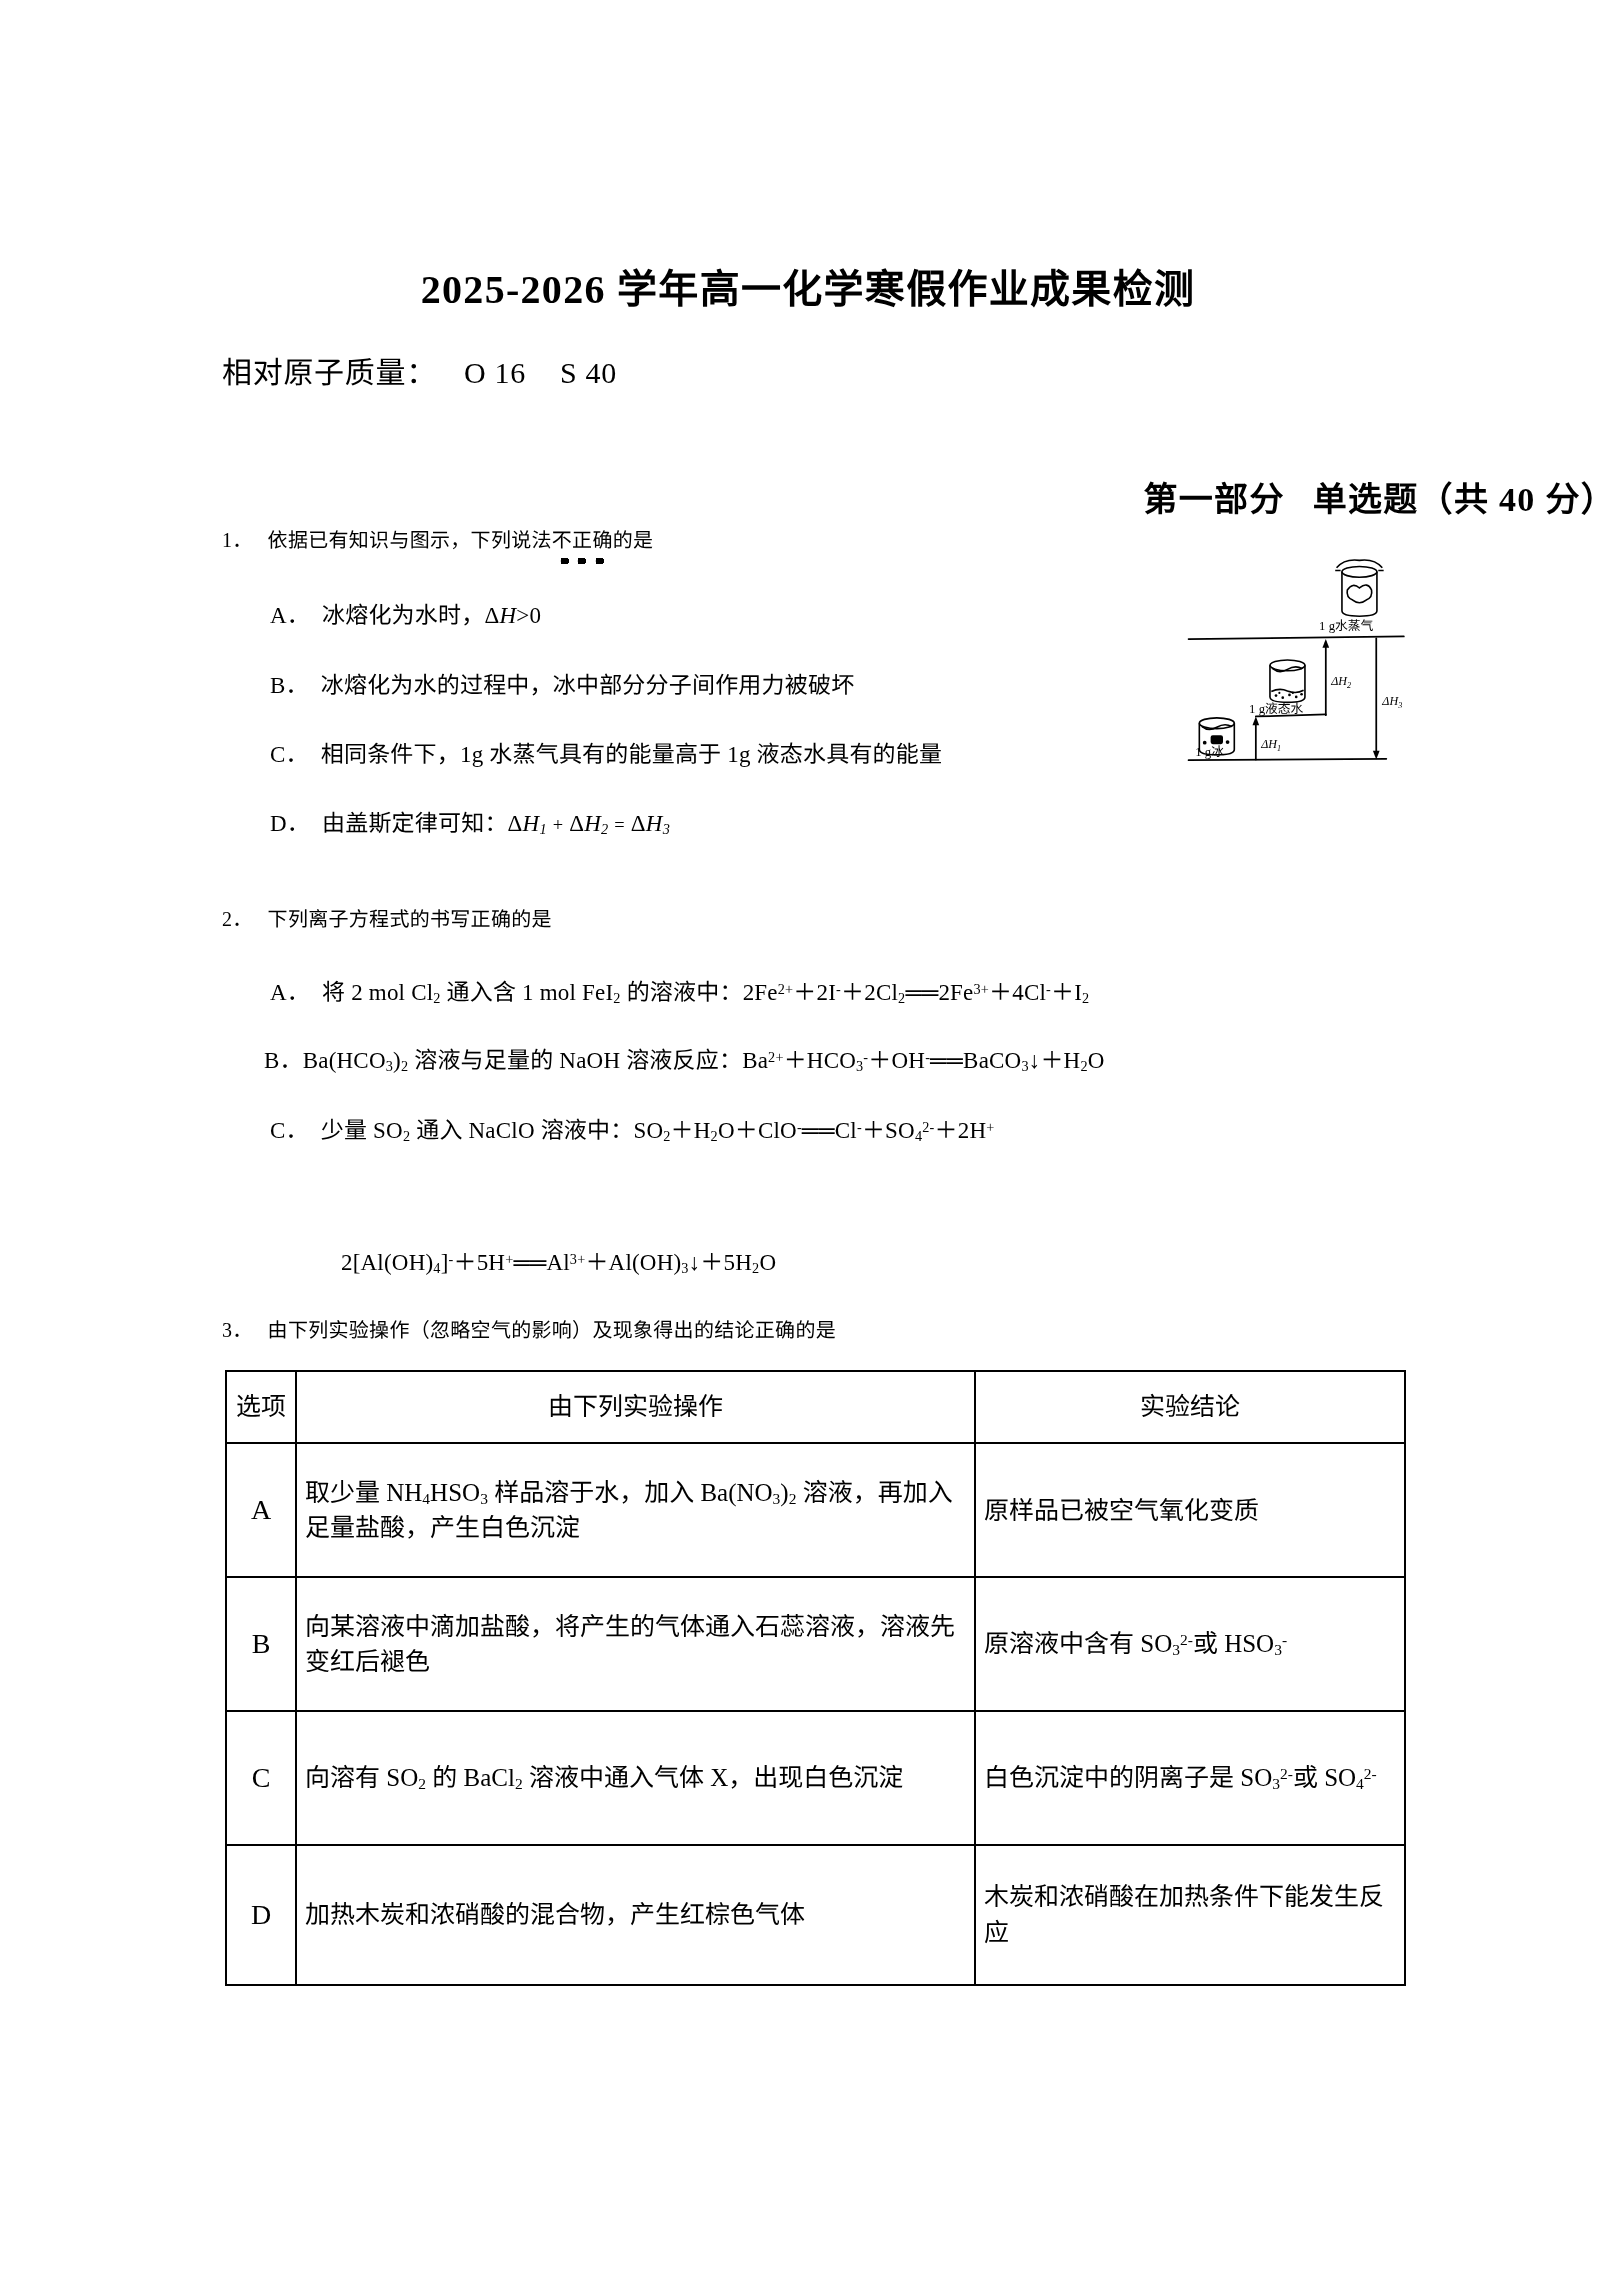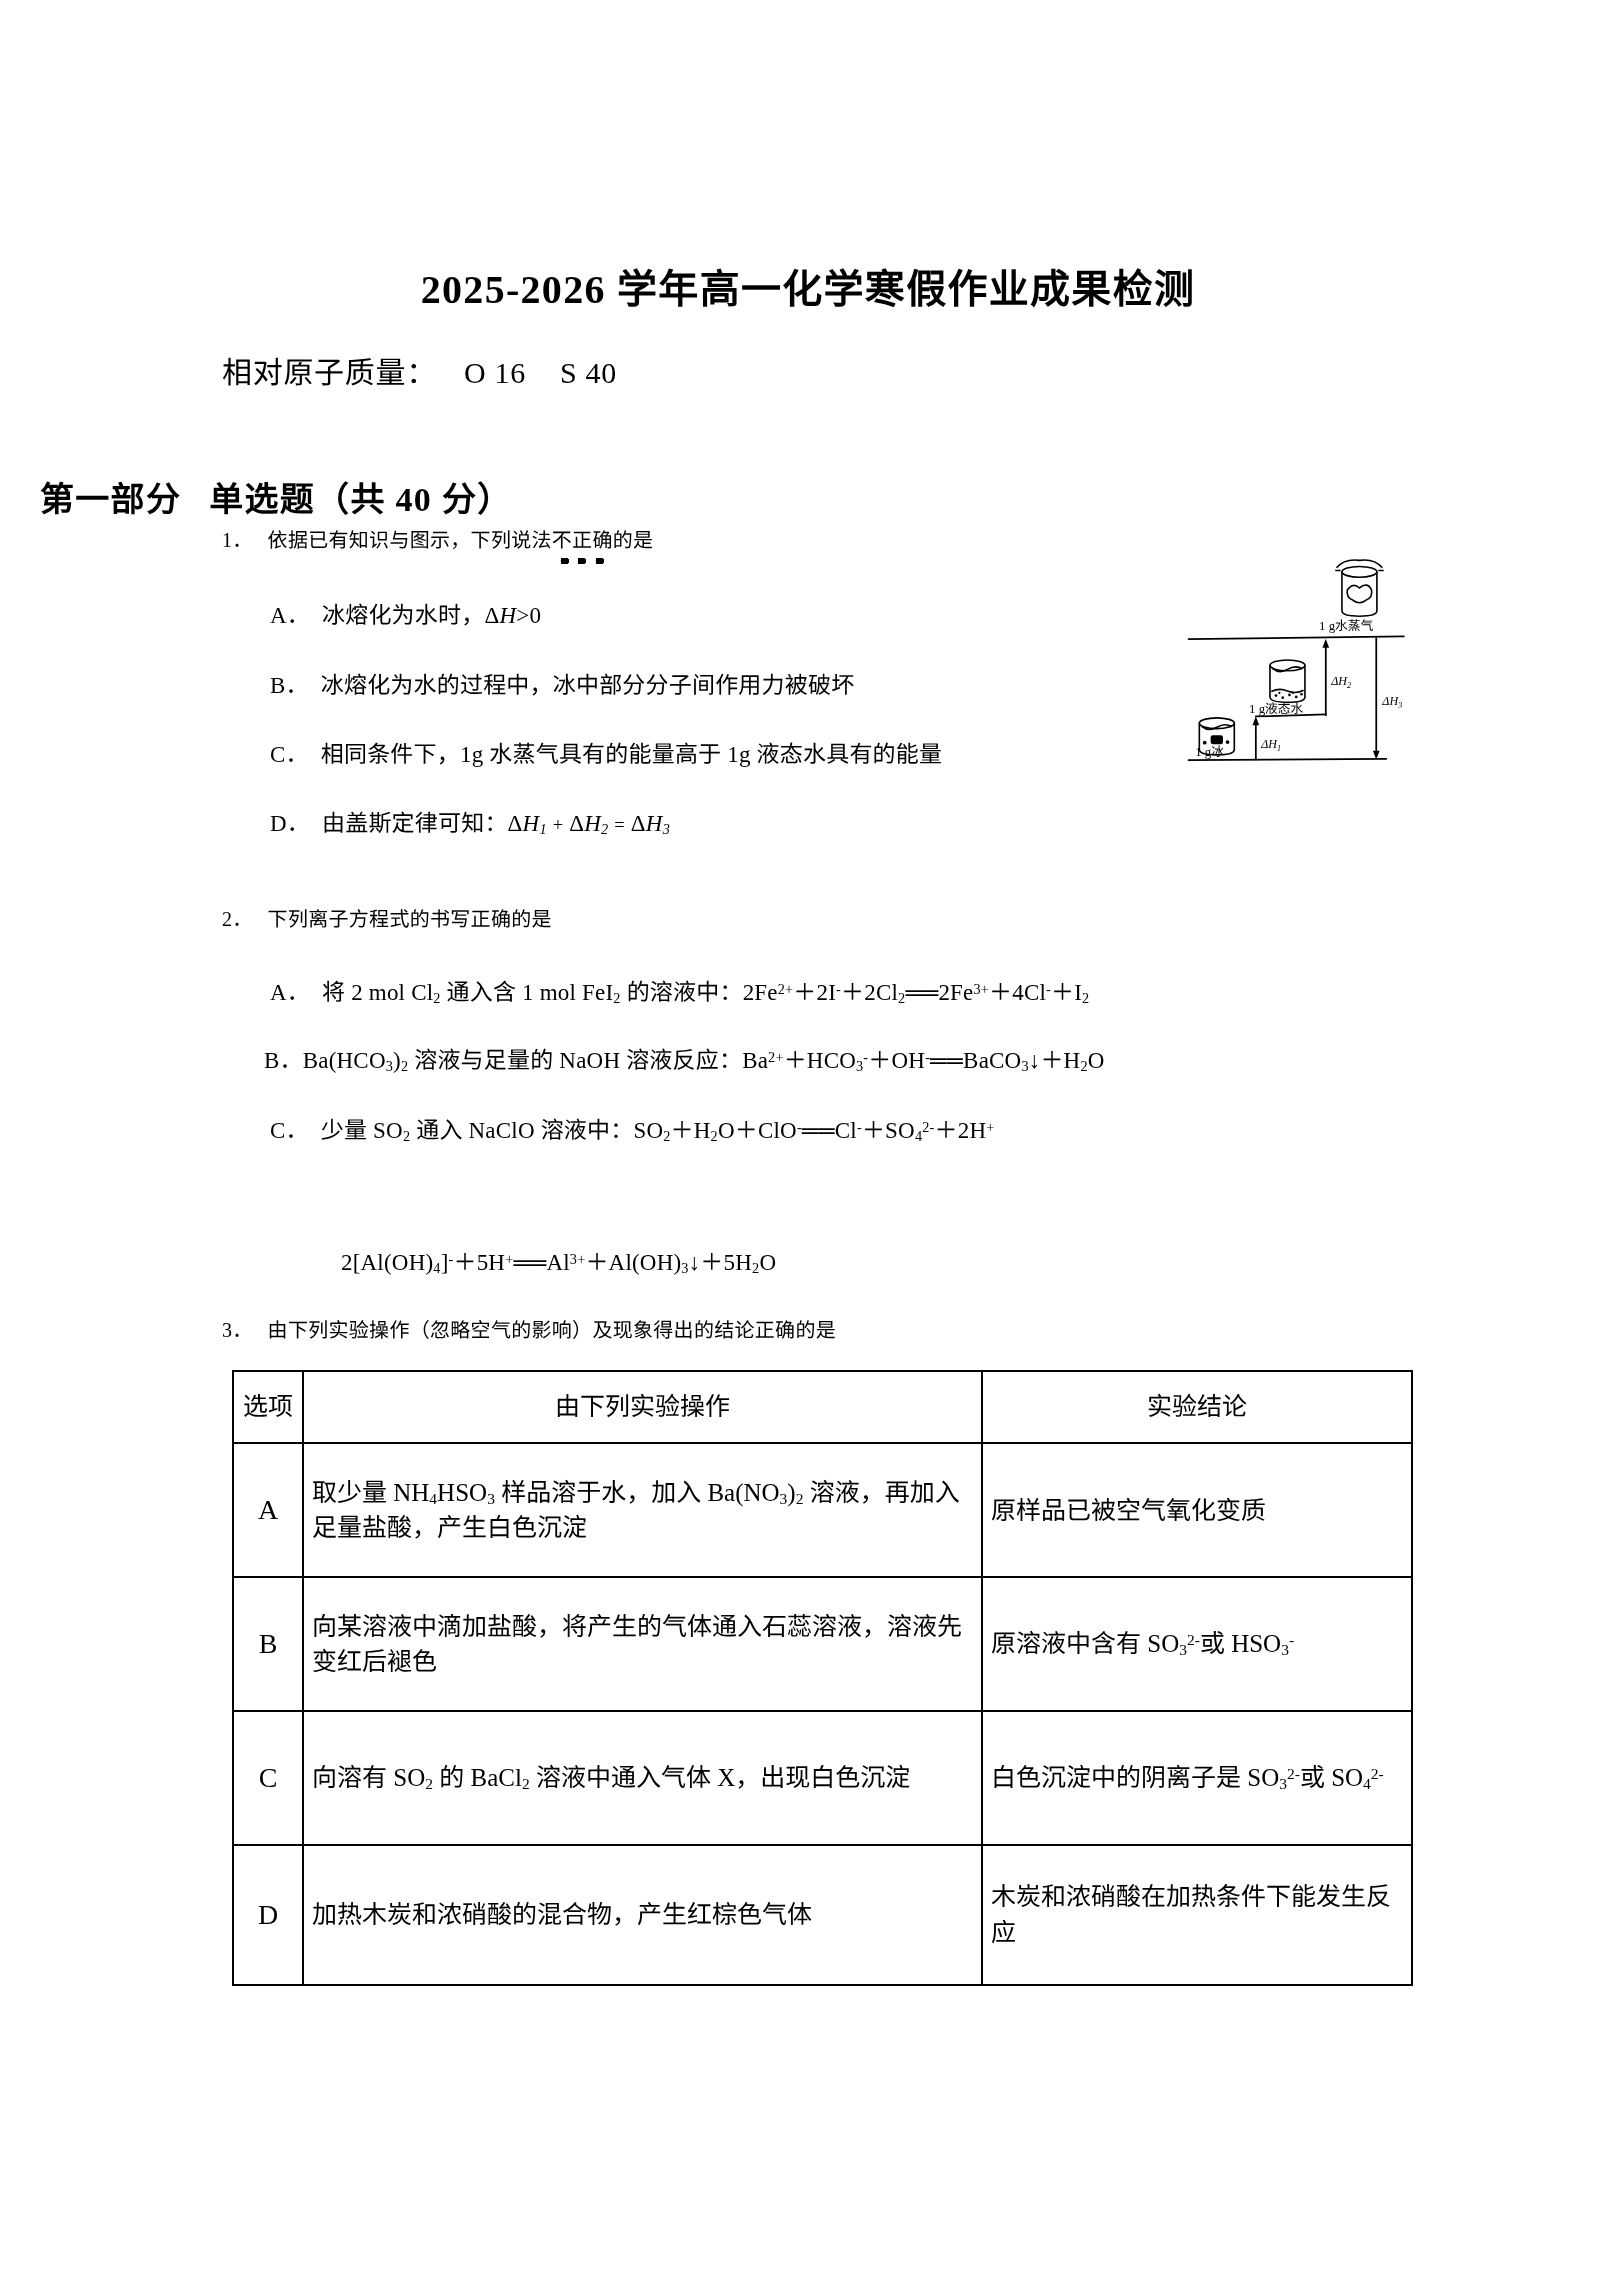--- a/index.html
+++ b/index.html
@@ -43,21 +43,21 @@
   }
   .atomic-mass .gap-a { display:inline-block; width: 27px; }
   .atomic-mass .gap-b { display:inline-block; width: 34px; }
 
   
   .part-heading {
     position: absolute;
     left: 0;
     top: 472px;
     width: 1616px;
-    text-align: left;
+    text-align: right;
     font-size: 34px;
     font-weight: bold;
     letter-spacing: 1.3px;
     padding-left: 40px;
     box-sizing: border-box;
   }
   .part-heading .sp { display:inline-block; width: 28px; }
 
   
   .q-stem {
@@ -110,21 +110,21 @@
     left: 1176px;
     top: 553px;
     width: 270px;
     height: 222px;
   }
   .fig-q1 svg { display:block; width:100%; height:100%; }
 
   
   .exp-table {
     position: absolute;
-    left: 232px;
+    left: 225px;
     top: 1370px;
     width: 1179px;
     border-collapse: collapse;
     table-layout: fixed;
     font-size: 25px;
   }
   .exp-table td, .exp-table th {
     border: 2px solid #000;
     padding: 9.4px 8px;
     vertical-align: middle;

